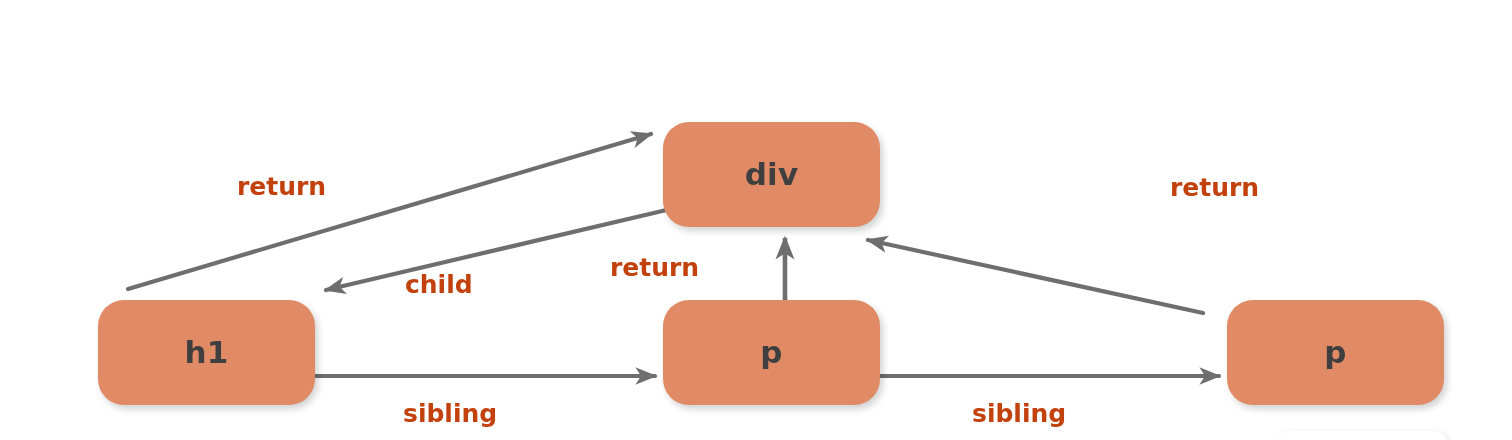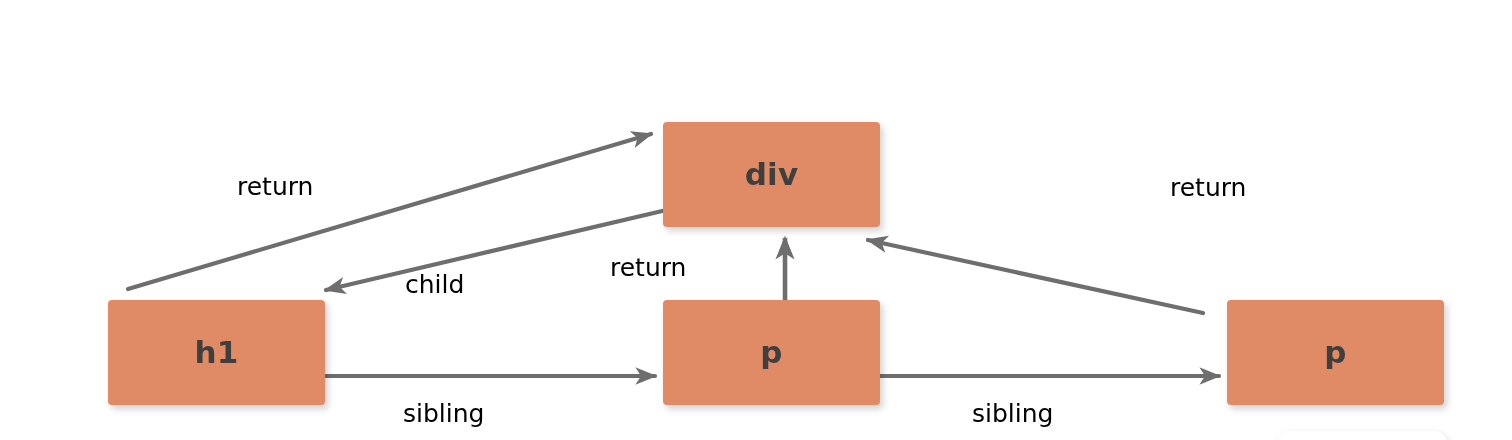--- a/index.html
+++ b/index.html
@@ -19,41 +19,41 @@
     position: absolute;
     left: 0;
     top: 0;
     width: 1512px;
     height: 440px;
     pointer-events: none;
   }
   .node {
     position: absolute;
     box-sizing: border-box;
-    border-radius: 4px;
+    border-radius: 26px;
     background: #e08a66;
     box-shadow: 3px 4px 7px rgba(0,0,0,0.18);
     display: flex;
     align-items: center;
     justify-content: center;
     z-index: 3;
   }
   .node-label {
     font-size: 31px;
     font-weight: bold;
     color: #3f3f3f;
     letter-spacing: 0.2px;
     line-height: 1;
     user-select: none;
   }
   .edge-label {
     position: absolute;
     font-size: 25px;
-    font-weight: normal;
-    color: #000000;
+    font-weight: bold;
+    color: #c2410c;
     white-space: nowrap;
     z-index: 4;
     line-height: 1;
     user-select: none;
   }
   .ghost-node {
     position: absolute;
     border-radius: 14px;
     background: #ffffff;
     box-shadow: 2px 3px 7px rgba(0,0,0,0.16);
@@ -92,21 +92,21 @@
 
     <g>
       <line x1="315" y1="376" x2="655" y2="376" stroke="#6e6e6e" stroke-width="4.2" stroke-linecap="round" marker-end="url(#ah)"></line>
     </g>
 
     <g>
       <line x1="880" y1="376" x2="1219" y2="376" stroke="#6e6e6e" stroke-width="4.2" stroke-linecap="round" marker-end="url(#ah)"></line>
     </g>
   </svg>
 
-  <div class="node" style="left:98px; top:300px; width:217px; height:105px;margin-left:10px;">
+  <div class="node" style="left:98px; top:300px; width:217px; height:105px;">
     <span class="node-label">h1</span>
   </div>
 
   <div class="node" style="left:663px; top:122px; width:217px; height:105px;">
     <span class="node-label">div</span>
   </div>
 
   <div class="node" style="left:663px; top:300px; width:217px; height:105px;">
     <span class="node-label">p</span>
   </div>

